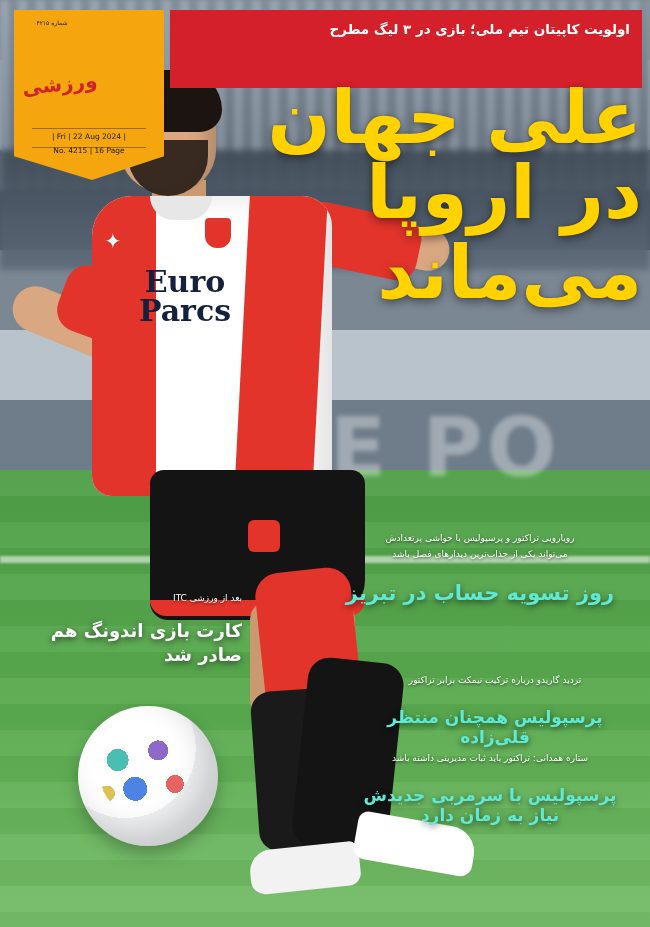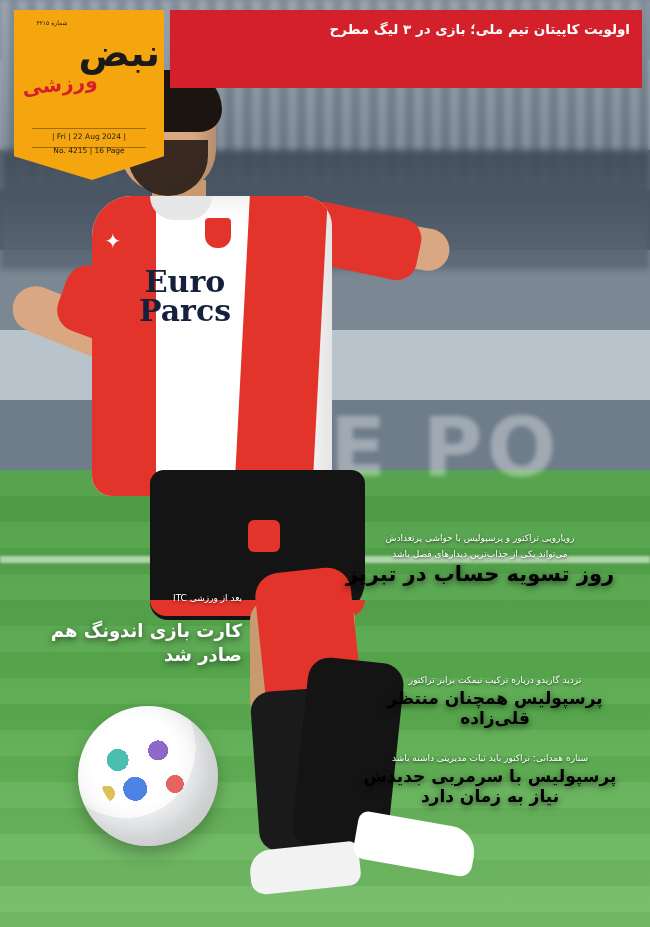--- a/index.html
+++ b/index.html
@@ -236,23 +236,23 @@
   .hl3{margin-top:4px;}
   
   .block{
     position:absolute;direction:rtl;text-align:center;
   }
   .kicker{
     color:#ffffff;font-size:9px;line-height:1.8;
     text-shadow:0 1px 3px rgba(0,0,0,.7);
   }
   .title-y{
-    color:#000000;font-size:21px;font-weight:bold;
+    color:#5eead4;font-size:21px;font-weight:bold;
     text-shadow:0 2px 6px rgba(0,0,0,.6);
-    margin-top:0;
+    margin-top:19px;
   }
   .title-y.small{font-size:17px;}
   .title-w{
     color:#ffffff;font-size:17px;font-weight:bold;
     text-shadow:0 2px 6px rgba(0,0,0,.6);
     margin-top:13px;line-height:1.35;
   }
   .b1{right:10px;top:530px;width:320px;}
   .b2{right:10px;top:672px;width:290px;}
   .b3{right:10px;top:750px;width:300px;}
@@ -304,34 +304,38 @@
     <div class="sock-hi"></div>
     <div class="sock-black2"></div>
     <div class="sock-black"></div>
     <div class="boot2"></div>
     <div class="boot"></div>
     <div class="ball"></div>
   </div>
 
   <div class="masthead">
     <div class="mast-meta">شماره ۴۲۱۵</div>
-    <div class="mast-name">نبض</div>
     <div class="mast-varzesh">ورزشی</div>
     <div class="mast-line"></div>
     <div class="mast-date">
       <div>| Fri | 22 Aug 2024 |</div>
       <div>No. 4215 | 16 Page</div>
     </div>
     <div class="mast-line2"></div>
   </div>
 
   <div class="topbar">
     <div>اولویت کاپیتان تیم ملی؛ بازی در ۳ لیگ مطرح</div>
   </div>
 
+  <div class="headline">
+    <span class="hl1">علی جهان</span>
+    <span class="hl2">در اروپا</span>
+    <span class="hl3">می‌ماند</span>
+  </div>
 
   <div class="bleft block">
     <div class="kicker">بعد از ورزشی ITC</div>
     <div class="title-w">کارت بازی اندونگ هم صادر شد</div>
   </div>
 
   <div class="block b1">
     <div class="kicker" style="white-space:pre-line">رویارویی تراکتور و پرسپولیس با حواشی پرتعدادش
 می‌تواند یکی از جذاب‌ترین دیدارهای فصل باشد</div>
     <div class="title-y">روز تسویه حساب در تبریز</div>

